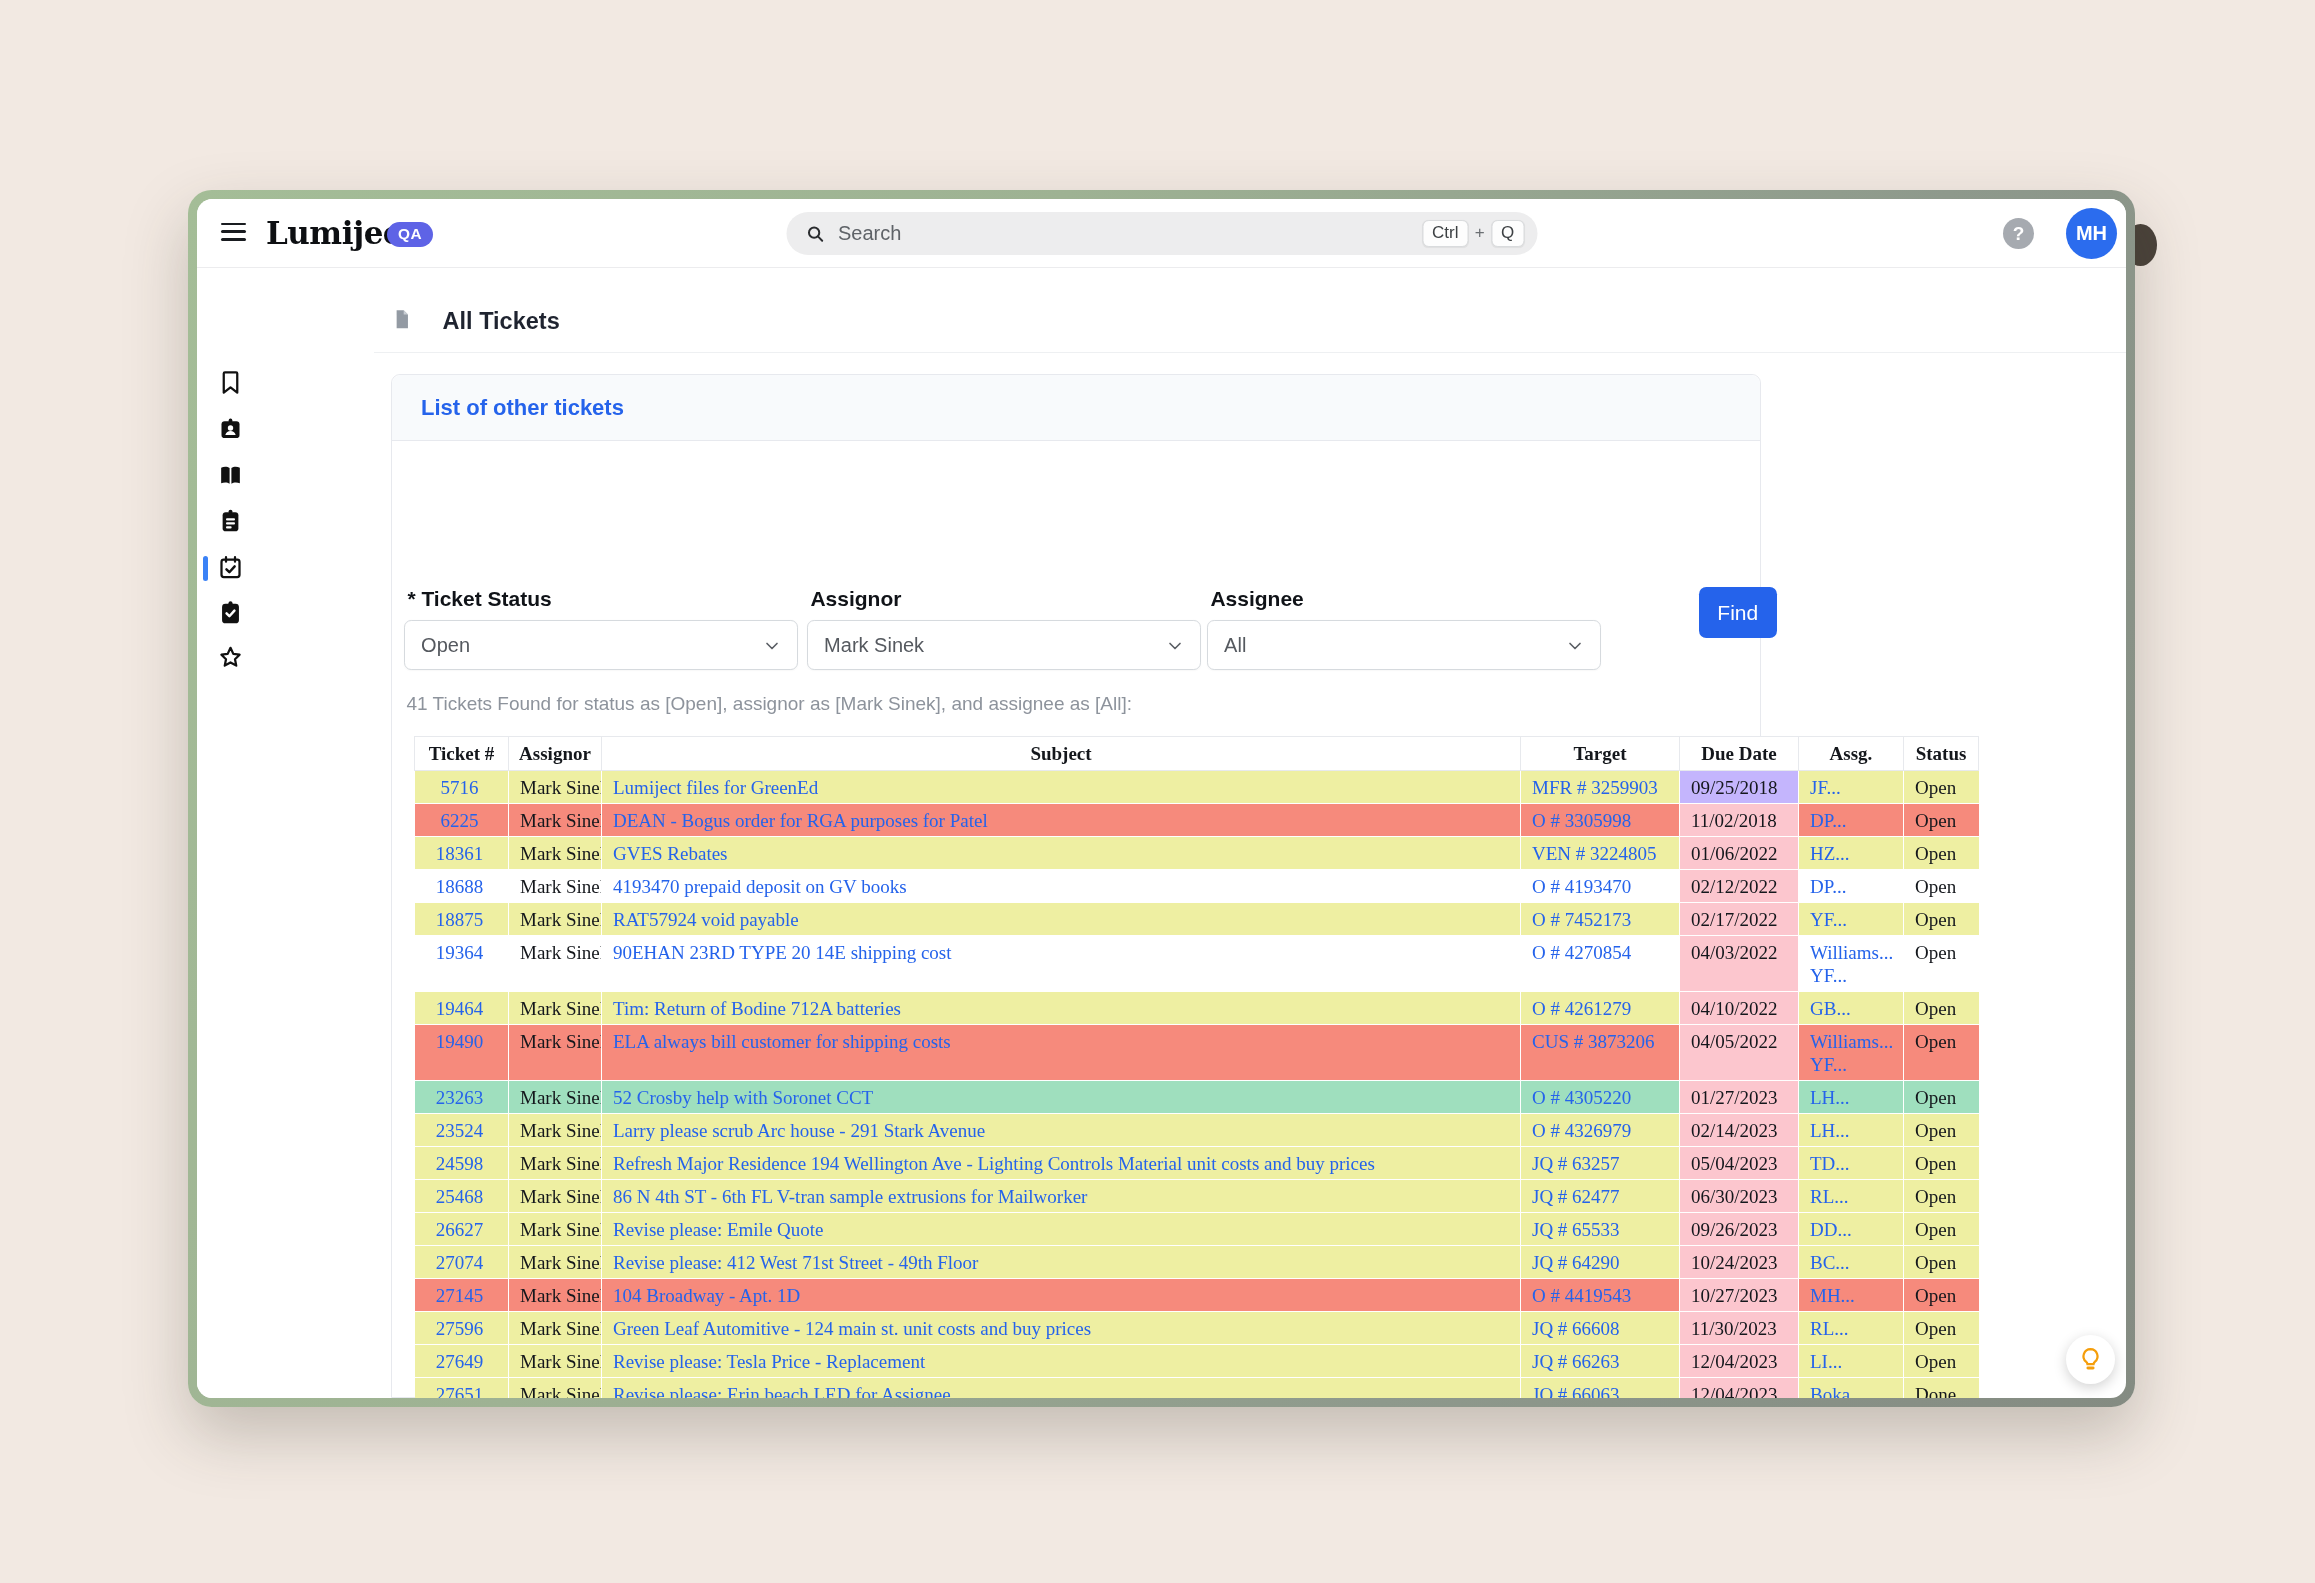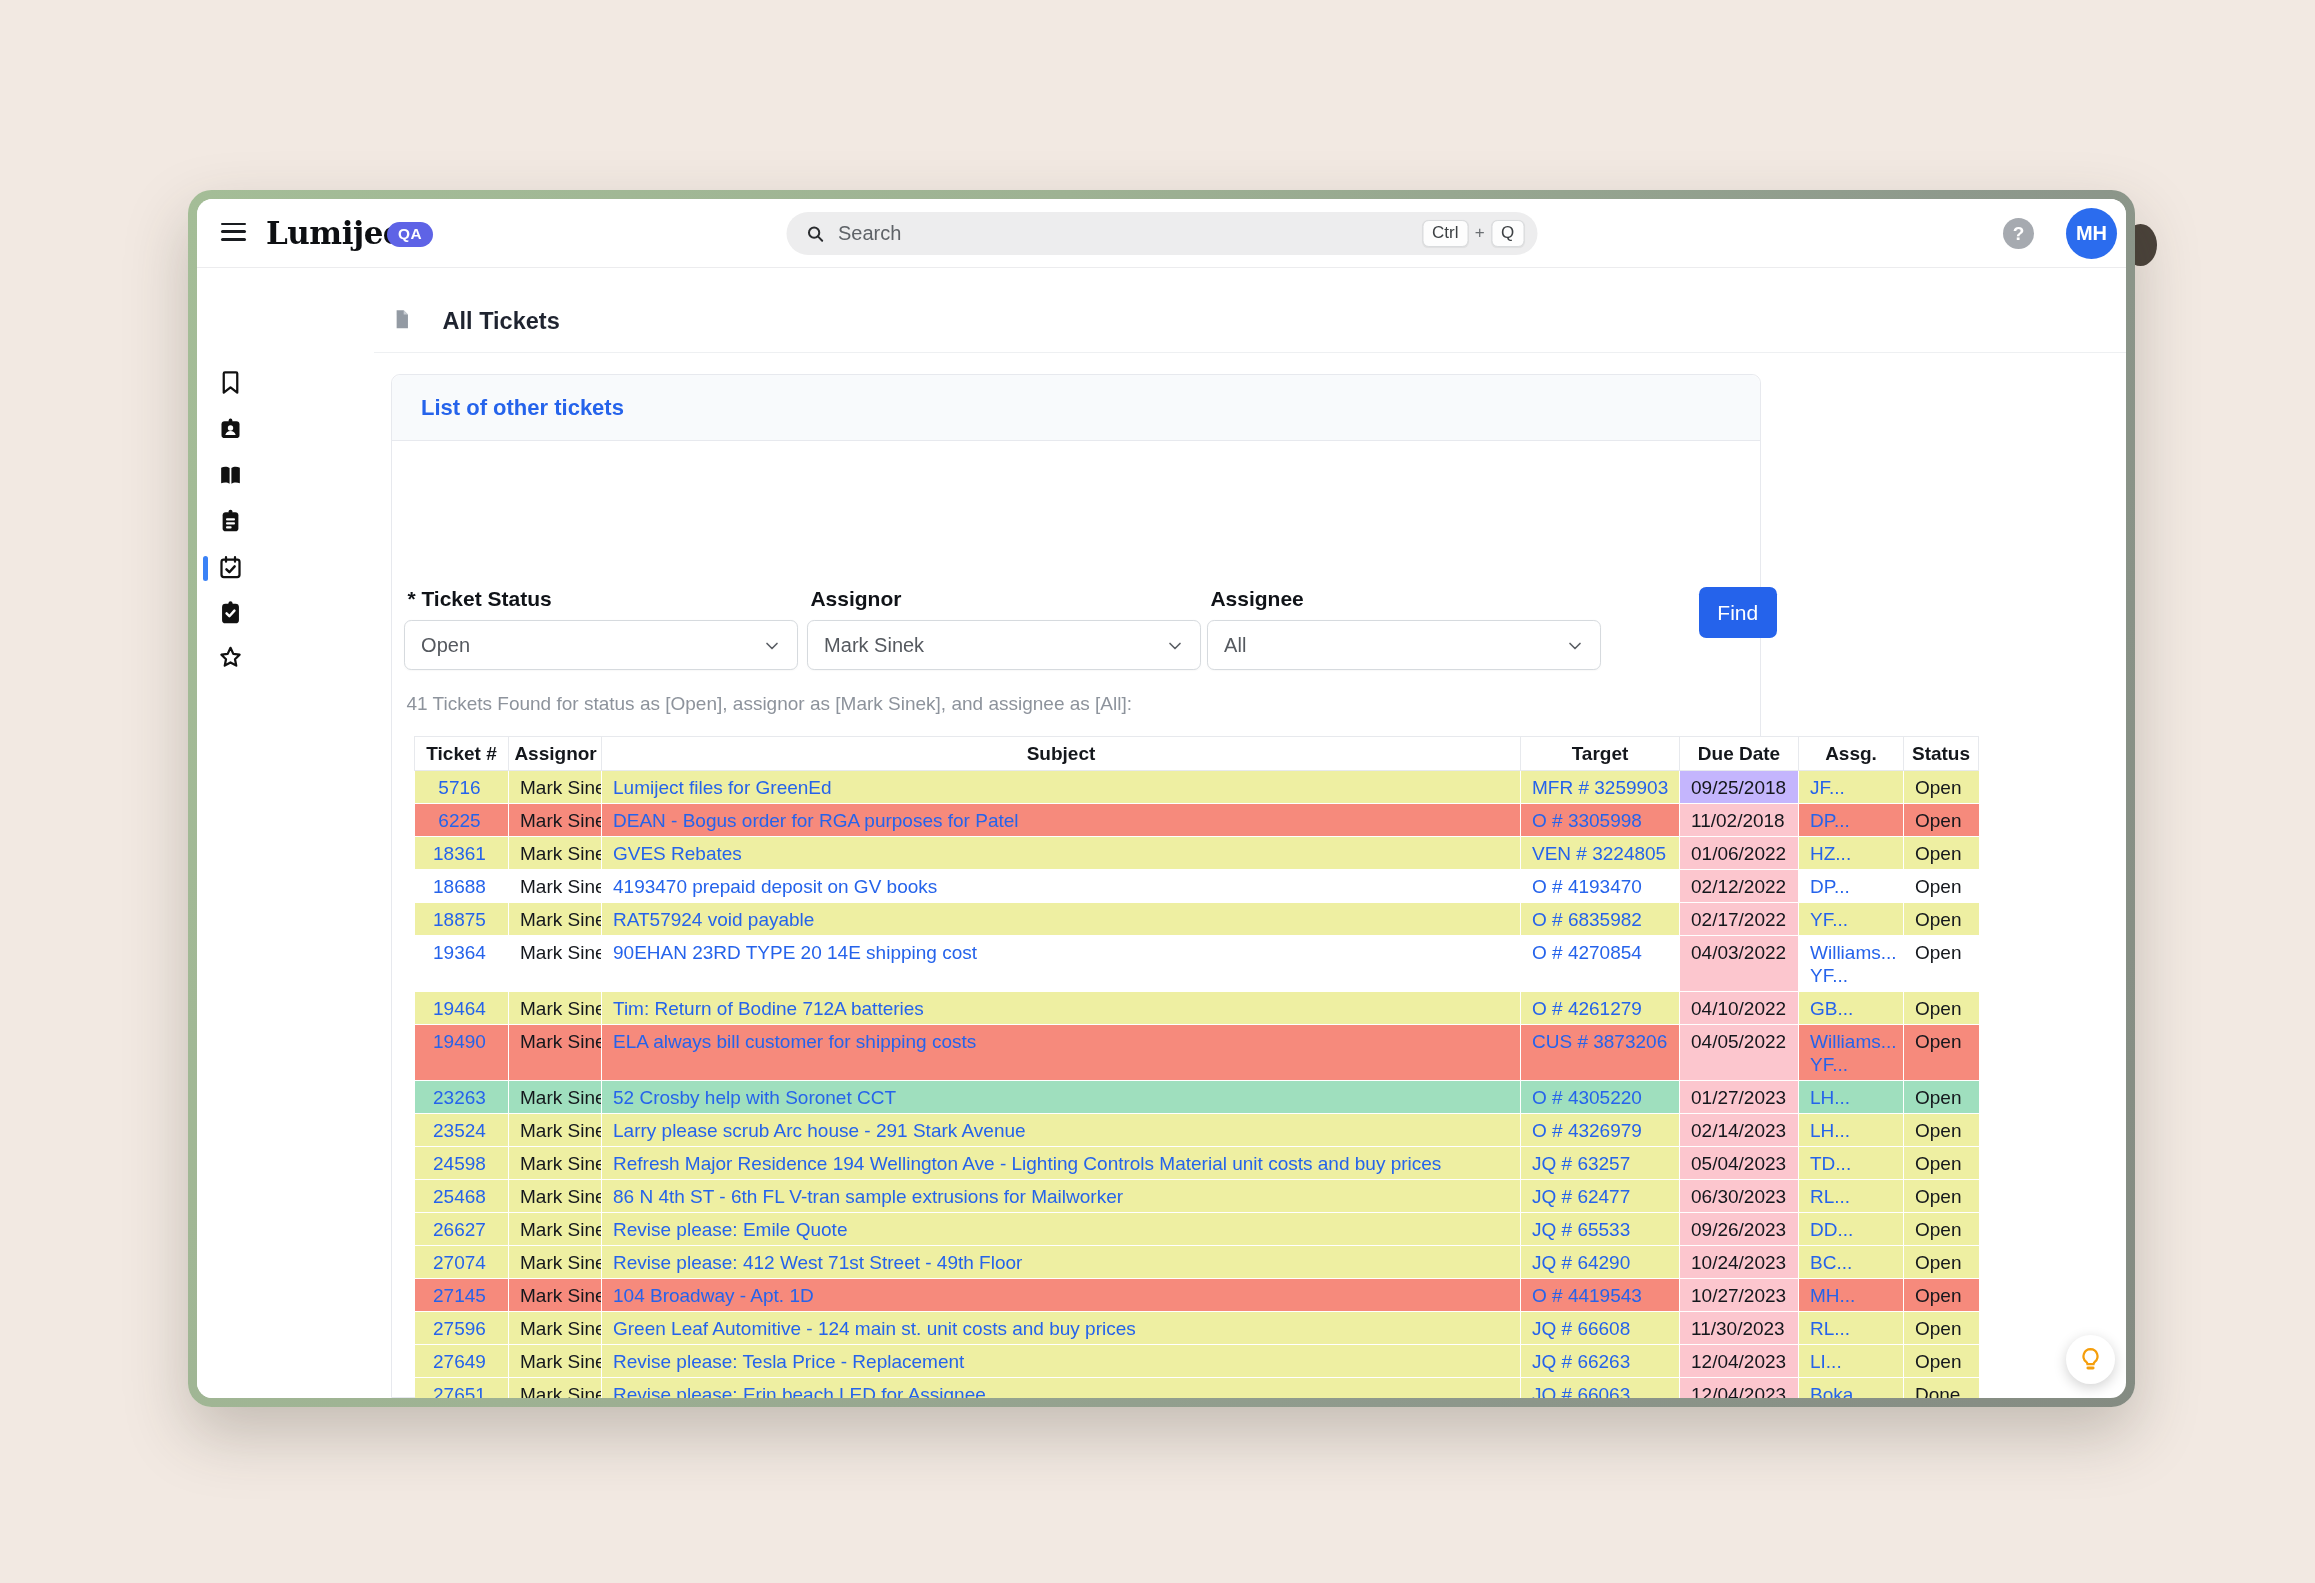--- a/index.html
+++ b/index.html
@@ -73,21 +73,21 @@
   .select { position:relative; width:394px; height:50px; background:#fff; border:0.9px solid #d6dade;
     border-radius:7.2px; cursor:pointer; box-shadow:0 0.9px 1.8px rgba(0,0,0,.03); }
   .select .val { position:absolute; left:16.3px; top:12.7px; font-size:20px; color:#55595f; }
   .select svg { position:absolute; right:14.5px; top:15.4px; }
   .find-btn { position:absolute; left:1295px; top:0; width:78px; height:51px; background:var(--accent);
     color:#fff; font-size:21px; border:none; border-radius:7.2px; cursor:pointer; font-family:inherit; }
 
   .summary { position:absolute; left:14.5px; top:318px; font-size:19px; color:#8d939c; }
 
   .tickets-table { position:absolute; left:22px; top:361px; width:1565px; border-collapse:collapse;
-    table-layout:fixed; font-size:19px; }
+    table-layout:fixed; font-size:19px;font-family:Liberation Serif, serif; }
   .tickets-table th { background:#fff; border:0.9px solid #e7e9ed; font-weight:bold; color:#14171c;
     height:34px; text-align:center; padding:0 5.4px; }
   .tickets-table td { height:33px; vertical-align:top; padding:4.5px 7.2px 3.6px 11px; line-height:23.5px;
     border-right:1.8px solid #fff; border-bottom:1.8px solid #fff; overflow:hidden; white-space:nowrap; }
   .tickets-table td:last-child { border-right:none; }
   .tickets-table td.c-ticket { text-align:center; padding-left:3.6px; }
   .link { color:var(--accent); cursor:pointer; text-decoration:none; }
   .plain { color:#14171c; }
 
   .critter { position:absolute; left:12.7px; top:1151px; opacity:.85; }
@@ -287,21 +287,21 @@
               <td style="background:#ffffff"><span class="link">4193470 prepaid deposit on GV books</span></td>
               <td style="background:#ffffff"><span class="link">O # 4193470</span></td>
               <td class="plain" style="background:#fcc6ce">02/12/2022</td>
               <td style="background:#ffffff"><span class="link">DP...</span></td>
               <td class="plain" style="background:#ffffff">Open</td>
             </tr>
             <tr>
               <td class="c-ticket" style="background:#eeefa2"><span class="link">18875</span></td>
               <td class="plain" style="background:#eeefa2">Mark Sinek</td>
               <td style="background:#eeefa2"><span class="link">RAT57924 void payable</span></td>
-              <td style="background:#eeefa2"><span class="link">O # 6835982</span></td>
+              <td style="background:#eeefa2"><span class="link">O # 7452173</span></td>
               <td class="plain" style="background:#fcc6ce">02/17/2022</td>
               <td style="background:#eeefa2"><span class="link">YF...</span></td>
               <td class="plain" style="background:#eeefa2">Open</td>
             </tr>
             <tr>
               <td class="c-ticket" style="background:#ffffff"><span class="link">19364</span></td>
               <td class="plain" style="background:#ffffff">Mark Sinek</td>
               <td style="background:#ffffff"><span class="link">90EHAN 23RD TYPE 20 14E shipping cost</span></td>
               <td style="background:#ffffff"><span class="link">O # 4270854</span></td>
               <td class="plain" style="background:#fcc6ce">04/03/2022</td>

